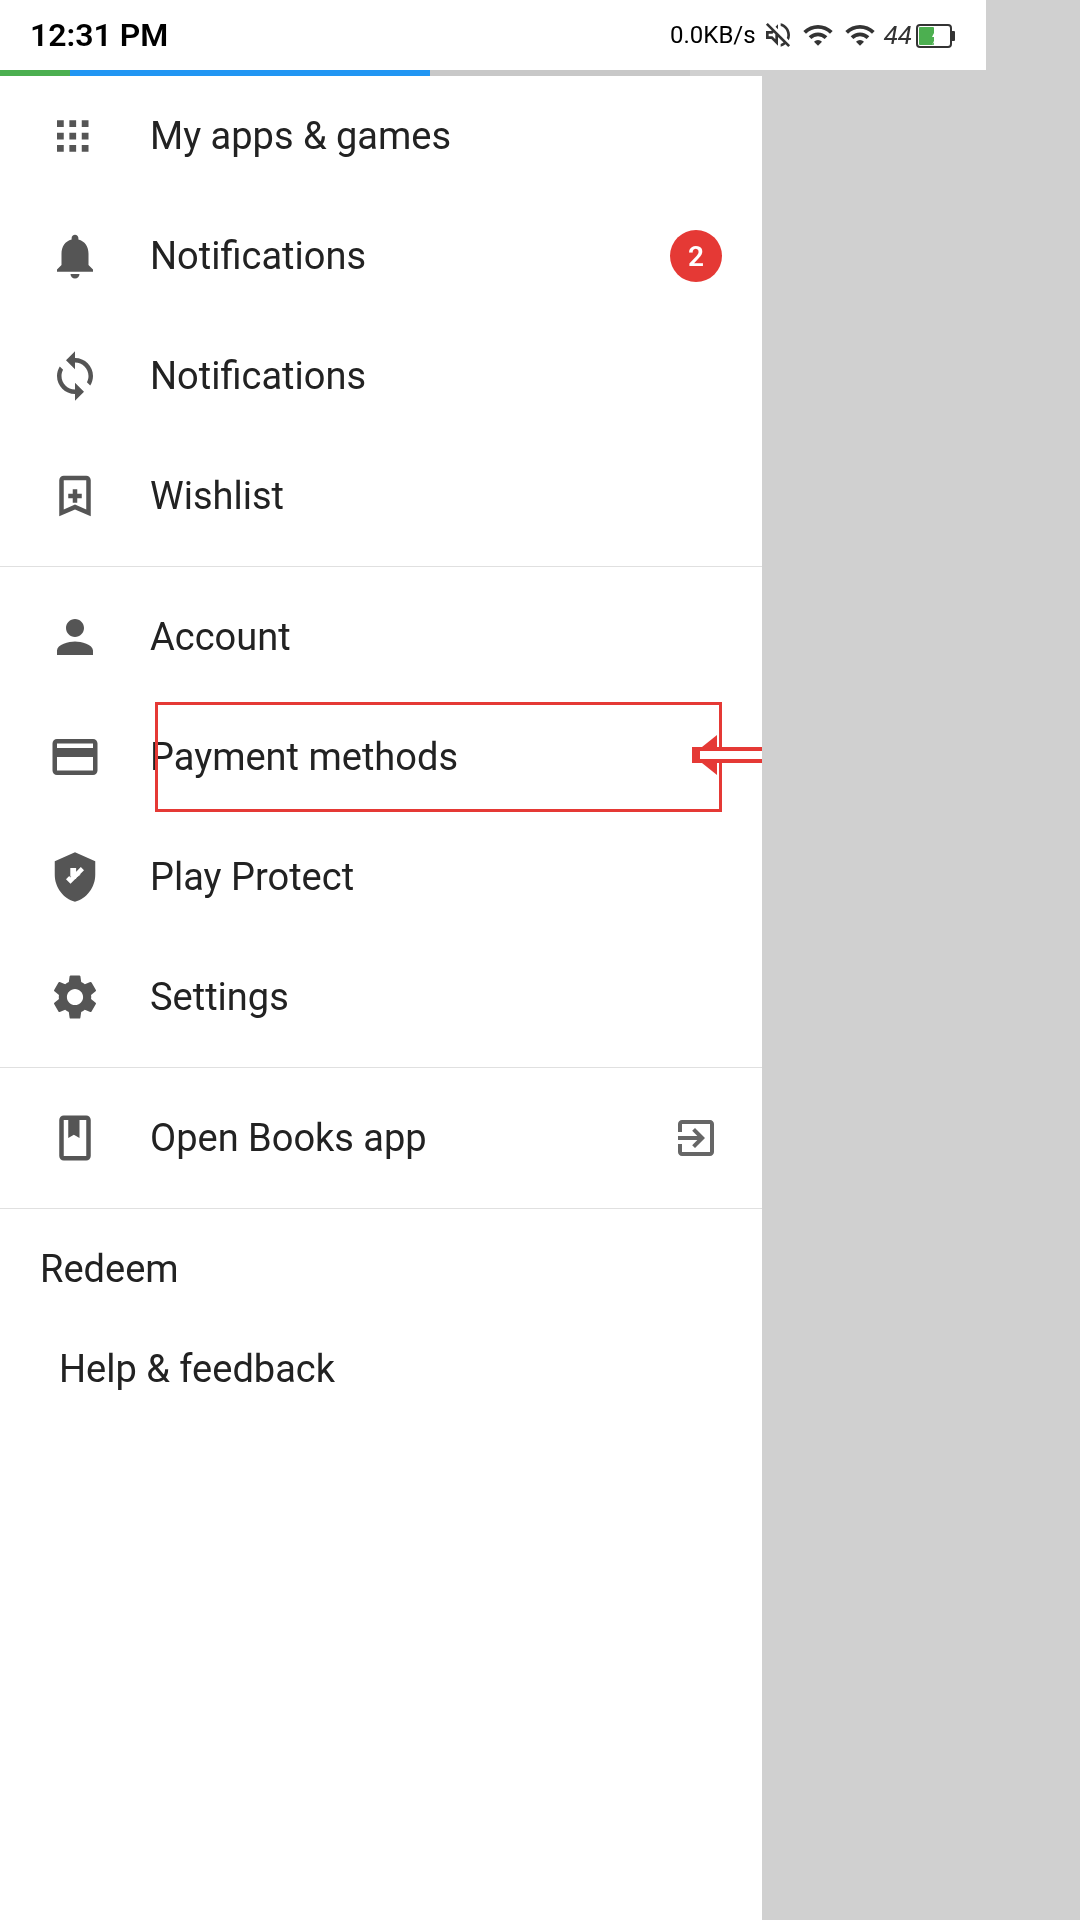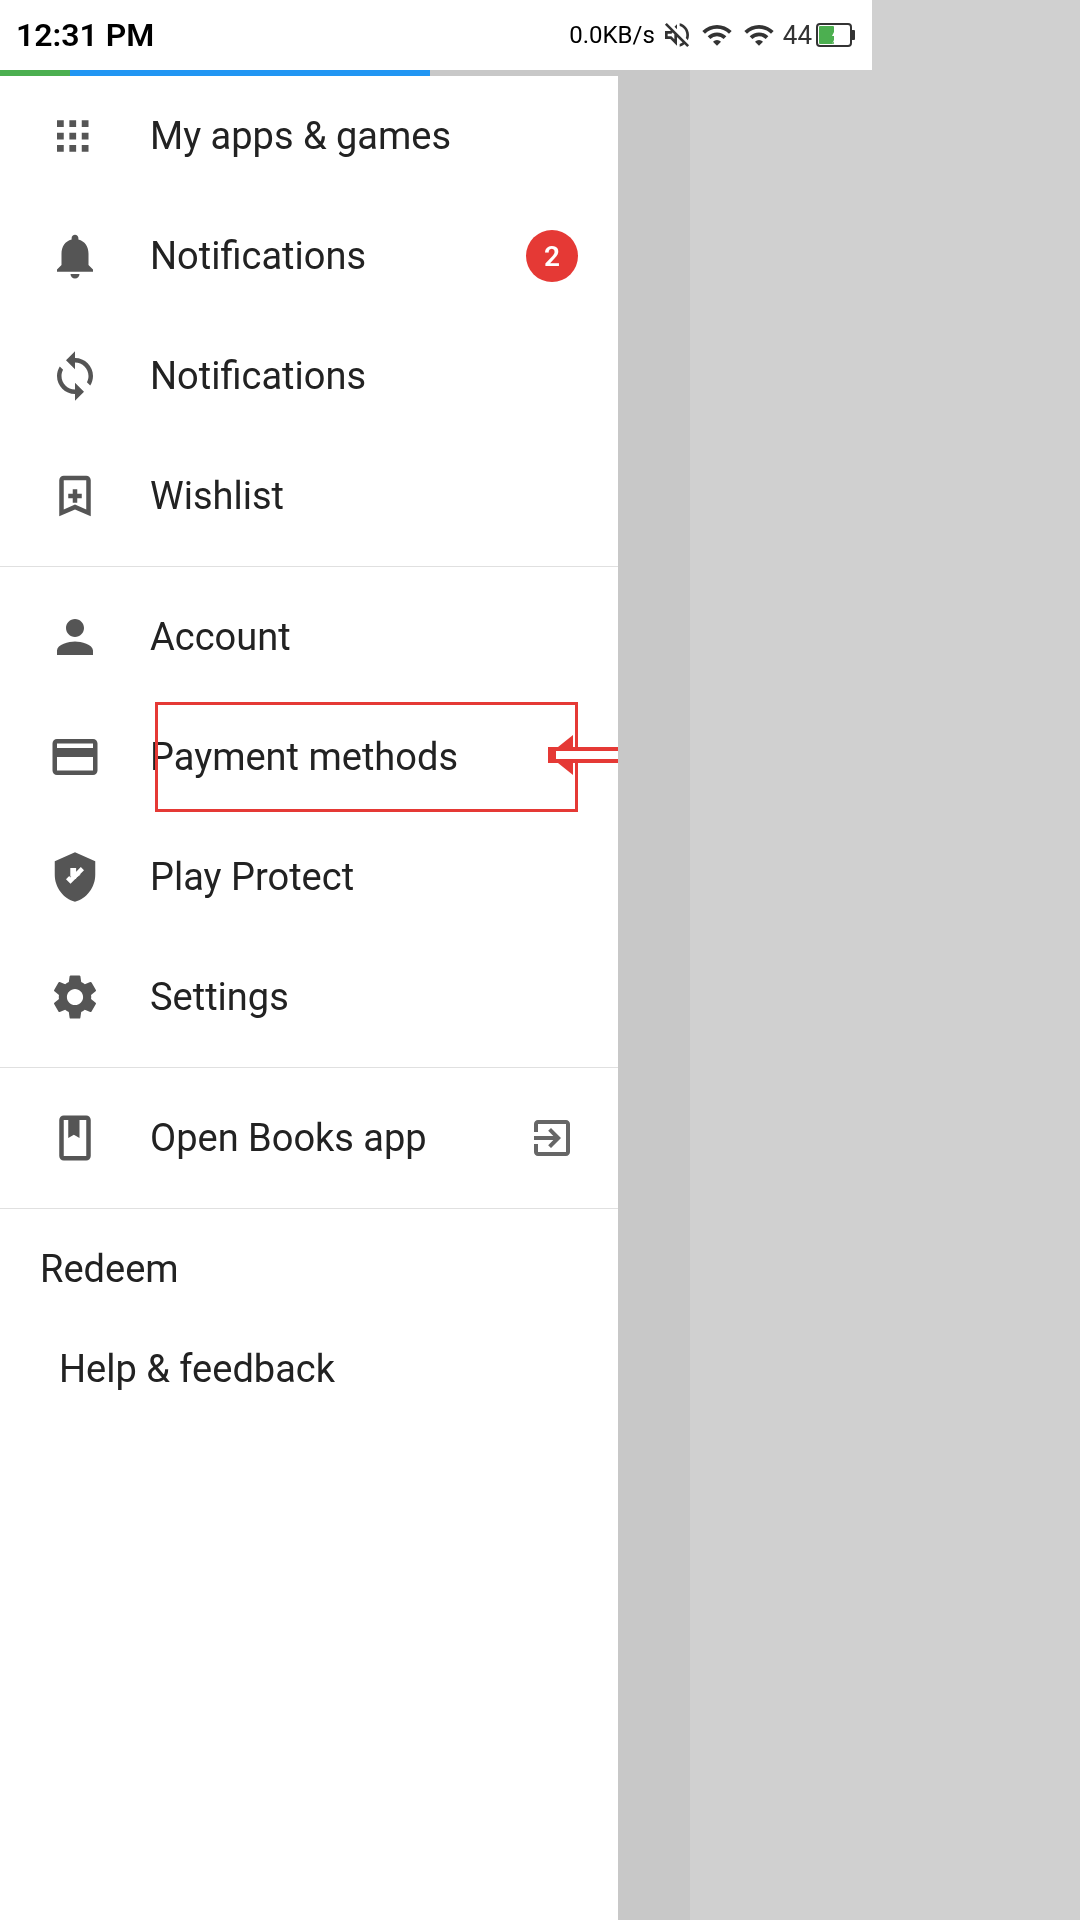--- a/index.html
+++ b/index.html
@@ -32,27 +32,27 @@
       width: 390px;
       height: 1920px;
       background: #d0d0d0;
       z-index: 1;
     }
 
     
     .status-bar {
       position: absolute;
       top: 0; left: 0;
-      width: 872px;
+      width: 986px;
       height: 70px;
       background: white;
       display: flex;
       align-items: center;
       justify-content: space-between;
-      padding: 0 16px;
+      padding: 0 30px;
       z-index: 20;
     }
 
     .status-time {
       font-size: 32px;
       font-weight: 600;
       color: #000;
     }
 
     .status-icons {
@@ -85,21 +85,21 @@
       height: 6px;
       background: #2196F3;
       z-index: 20;
     }
 
     
     .drawer-overlay {
       position: absolute;
       top: 76px;
       left: 0;
-      width: 618px;
+      width: 762px;
       height: 1844px;
       background: white;
       z-index: 10;
       overflow: hidden;
     }
 
     
     .menu-item {
       display: flex;
       align-items: center;
@@ -211,21 +211,21 @@
     </svg>
 
     <svg width="36" height="32" viewBox="0 0 24 24" fill="#333">
       <path d="M1 9l2 2c4.97-4.97 13.03-4.97 18 0l2-2C16.93 2.93 7.08 2.93 1 9zm8 8l3 3 3-3a4.237 4.237 0 00-6 0zm-4-4l2 2a7.074 7.074 0 0110 0l2-2C15.14 9.14 8.87 9.14 5 13z"></path>
     </svg>
 
     <svg width="36" height="32" viewBox="0 0 24 24" fill="#333">
       <path d="M1 9l2 2c4.97-4.97 13.03-4.97 18 0l2-2C16.93 2.93 7.08 2.93 1 9zm8 8l3 3 3-3a4.237 4.237 0 00-6 0zm-4-4l2 2a7.074 7.074 0 0110 0l2-2C15.14 9.14 8.87 9.14 5 13z"></path>
     </svg>
 
-    <div style="display:flex;align-items:center;gap:4px;">
+    <div style="display:flex;align-items:flex-end;gap:4px;font-style:italic;">
       <span style="font-size:26px;color:#333;">44</span>
       <svg width="40" height="28" viewBox="0 0 40 28">
         <rect x="1" y="3" width="34" height="22" rx="3" ry="3" fill="none" stroke="#333" stroke-width="2"></rect>
         <rect x="35" y="9" width="4" height="10" rx="1" fill="#333"></rect>
         <rect x="3" y="5" width="15" height="18" rx="1" fill="#4CAF50"></rect>
 
         <path d="M18 7l-4 8h4l-4 8 8-10h-4z" fill="white" stroke="none" transform="translate(2,0)"></path>
       </svg>
     </div>
   </div>

